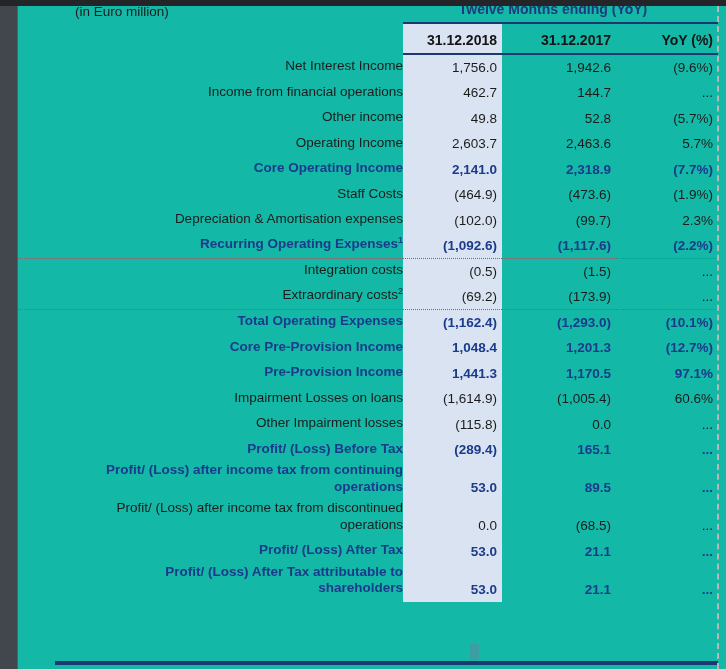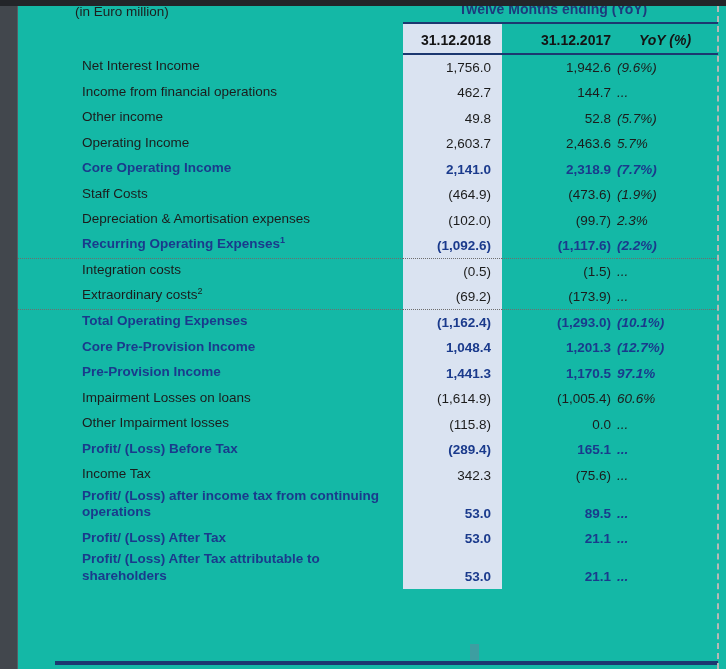--- a/index.html
+++ b/index.html
@@ -11,24 +11,24 @@
   .page{position:absolute;left:17px;top:6px;width:709px;height:663px;background:#14b8a6;overflow:hidden;}
 
   .unit{position:absolute;left:58px;top:-4px;font-size:13.5px;line-height:20px;color:#1d1d1d;}
   .period{position:absolute;left:386px;top:-7px;width:300px;text-align:center;
           font-size:14px;line-height:20px;font-weight:bold;color:#1d3a7c;}
 
   table.fin{position:absolute;left:0;top:16px;width:701px;border-collapse:collapse;table-layout:fixed;}
   col.w-lbl{width:386px;} col.w-18{width:99px;} col.w-17{width:115px;} col.w-yoy{width:101px;}
 
   th,td{font-size:13.5px;color:#1c1c1c;vertical-align:bottom;padding:0 0 5px 0;}
-  td.lbl,th.lbl{text-align:left;padding-left:65px;line-height:16.5px;}
-  td.c18,th.c18{text-align:right;padding-right:11px;background:#dae3f1;}
+  td.lbl,th.lbl{text-align:right;padding-left:65px;line-height:16.5px;}
+  td.c18,th.c18{text-align:right;padding-right:5px;background:#dae3f1;}
   td.c17,th.c17{text-align:right;padding-right:6px;}
-  td.cyoy,th.cyoy{padding-right:5px;font-style:italic;}
+  td.cyoy,th.cyoy{text-align:right;padding-right:5px;}
 
   tr.colhead th{height:24px;font-size:14px;font-weight:bold;color:#141414;}
   tr.colhead th.c18,tr.colhead th.c17,tr.colhead th.cyoy{
       border-top:2.5px solid #1c3870;border-bottom:2.5px solid #1c3870;}
 
   tbody tr{height:25.5px;}
   tbody tr.tall{height:34px;}
   tbody tr.last{height:32px;}
   tr.em td{color:#1a3a8c;font-weight:bold;margin-left:37px;}
   tr.sep td{border-bottom:1px dotted #6e6e6e;}
@@ -154,30 +154,30 @@
           <td class="c18">(115.8)</td>
           <td class="c17">0.0</td>
           <td class="cyoy">...</td>
         </tr>
         <tr class="em">
           <td class="lbl"><span>Profit/ (Loss) Before Tax</span></td>
           <td class="c18">(289.4)</td>
           <td class="c17">165.1</td>
           <td class="cyoy">...</td>
         </tr>
-        <tr>
-          <td class="lbl"><span>Income Tax</span></td>
-          <td class="c18">342.3</td>
-          <td class="c17">(75.6)</td>
-          <td class="cyoy">...</td>
-        </tr>
         <tr class="em tall">
           <td class="lbl"><span>Profit/ (Loss) after income tax from continuing operations</span></td>
           <td class="c18">53.0</td>
           <td class="c17">89.5</td>
+          <td class="cyoy">...</td>
+        </tr>
+        <tr class="tall">
+          <td class="lbl"><span>Profit/ (Loss) after income tax from discontinued operations</span></td>
+          <td class="c18">0.0</td>
+          <td class="c17">(68.5)</td>
           <td class="cyoy">...</td>
         </tr>
         <tr class="em">
           <td class="lbl"><span>Profit/ (Loss) After Tax</span></td>
           <td class="c18">53.0</td>
           <td class="c17">21.1</td>
           <td class="cyoy">...</td>
         </tr>
         <tr class="em last">
           <td class="lbl"><span>Profit/ (Loss) After Tax attributable to shareholders</span></td>

